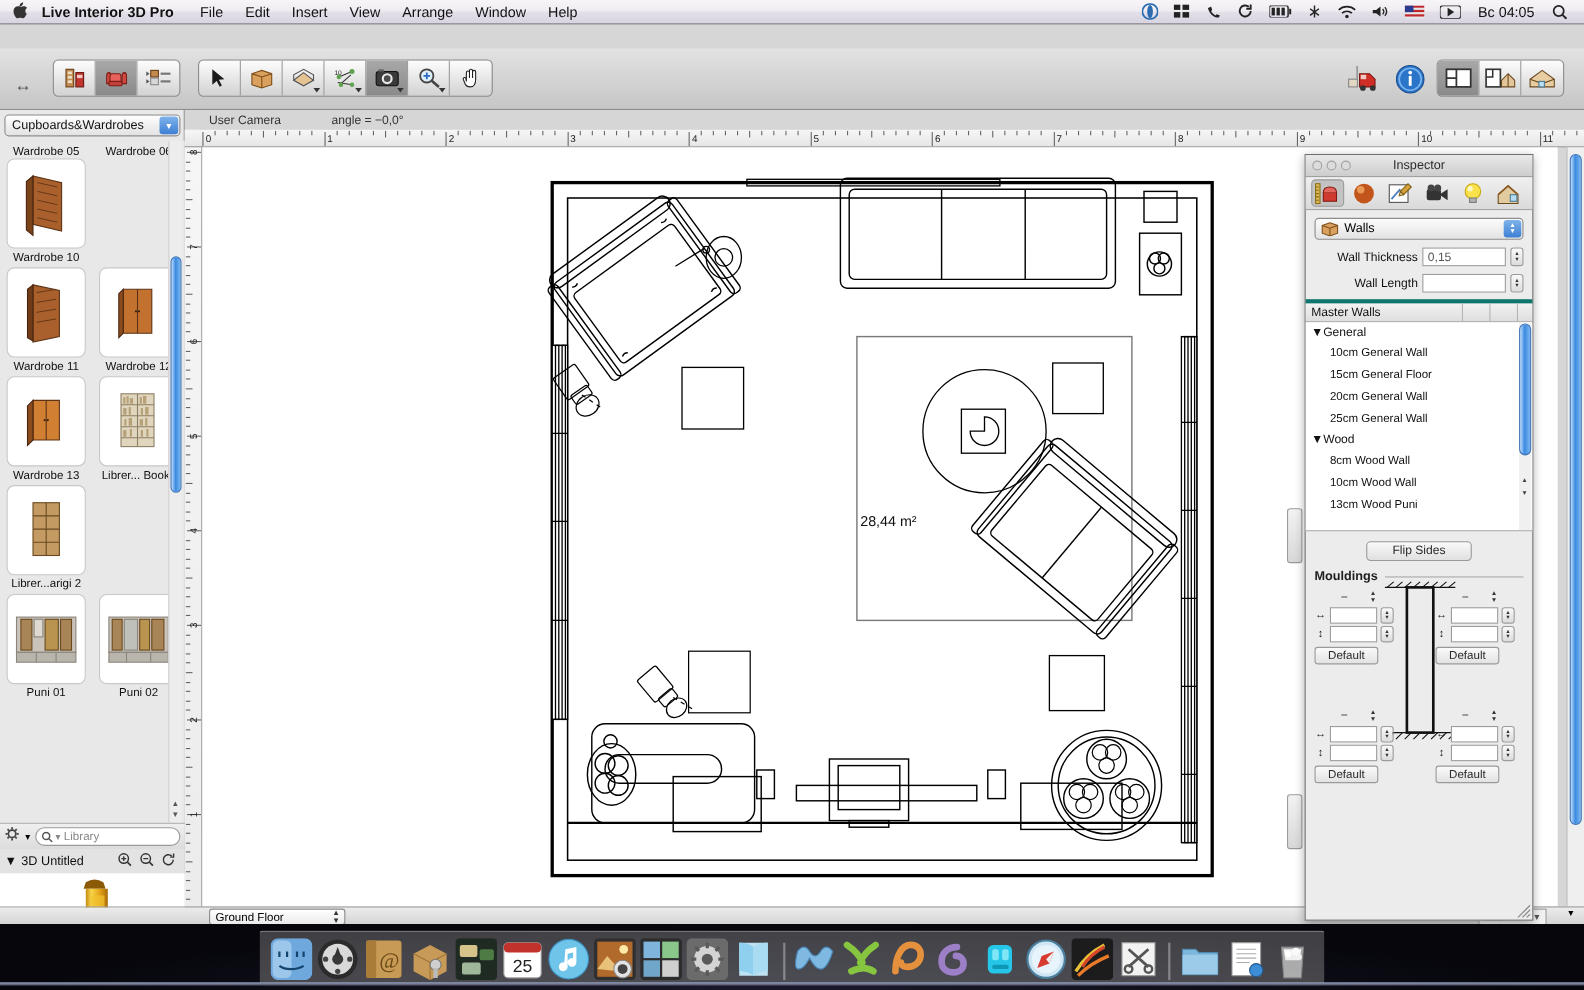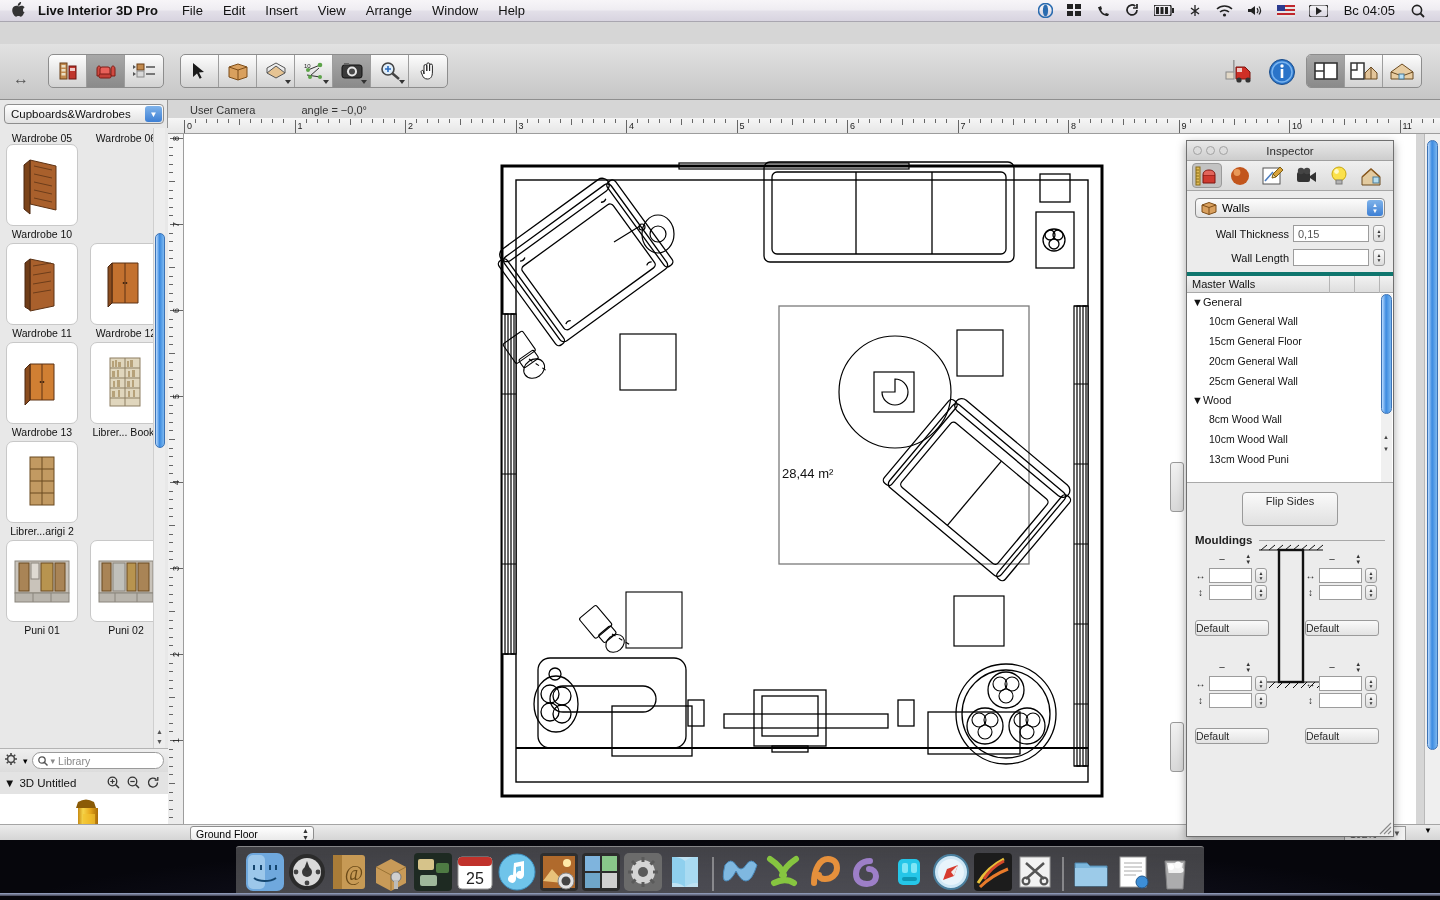--- a/index.html
+++ b/index.html
@@ -267,21 +267,21 @@
   #mwscroll {
     position: absolute; right: 1px; top: 1px; width: 11px; height: 188px; background: #f0f0f0;
   }
   #mwscroll .bar {
     position: absolute; left: 0; top: 0; width: 11px; height: 120px; border-radius: 6px;
     background: linear-gradient(to right,#bcdcff,#3b8ae0 45%,#7cb8f0);
     border: 1px solid #3b72b5;
   }
   #flipwrap { padding: 8px 0; text-align: center; }
   #flipbtn {
-    display: inline-block; width: 96px; height: 34px; line-height: 17px;
+    display: inline-block; width: 96px; height: 18px; line-height: 17px;
     border: 1px solid #9a9a9a; border-radius: 4px;
     background: linear-gradient(to bottom,#fafafa,#e0e0e0);
     font-size: 11px; color: #2a2a2a;
   }
   #mould-head {
     display: flex; align-items: center; gap: 6px; padding: 0 8px 2px;
     font-size: 11.5px; font-weight: bold; color: #1e1e1e;
   }
   #mould-head .rule { flex: 1; height: 1px; background: #a8a8a8; }
   #mouldgrid { position: relative; height: 218px; }
@@ -291,21 +291,21 @@
     font-size: 11px; color: #333;
   }
   .mq .toprow .spin { font-size: 6px; line-height: 6px; text-align: center; }
   .mq .inrow { display: flex; align-items: center; gap: 3px; margin-top: 2px; }
   .mq .inrow .gi { width: 11px; text-align: center; font-size: 10px; color: #222; }
   .mq .inrow input {
     width: 43px; height: 15px; border: 1px solid #9c9c9c; background: #fff;
     font-size: 10px; font-family: "Liberation Sans", sans-serif;
   }
   .mq .defbtn {
-    margin-top: 20px; width: 74px; height: 16px; line-height: 15px; 
+    margin-top: 4px; width: 58px; height: 16px; line-height: 15px; text-align: center;
     border: 1px solid #9a9a9a; border-radius: 3px;
     background: linear-gradient(to bottom,#fafafa,#e2e2e2); font-size: 10.5px; color: #2a2a2a;
   }
   #wallpreview { position: absolute; left: 66px; top: -4px; width: 76px; height: 160px; }
   #grow {
     position: absolute; right: 1px; bottom: 1px; width: 14px; height: 14px;
   }
 
   
   #dockbg {

